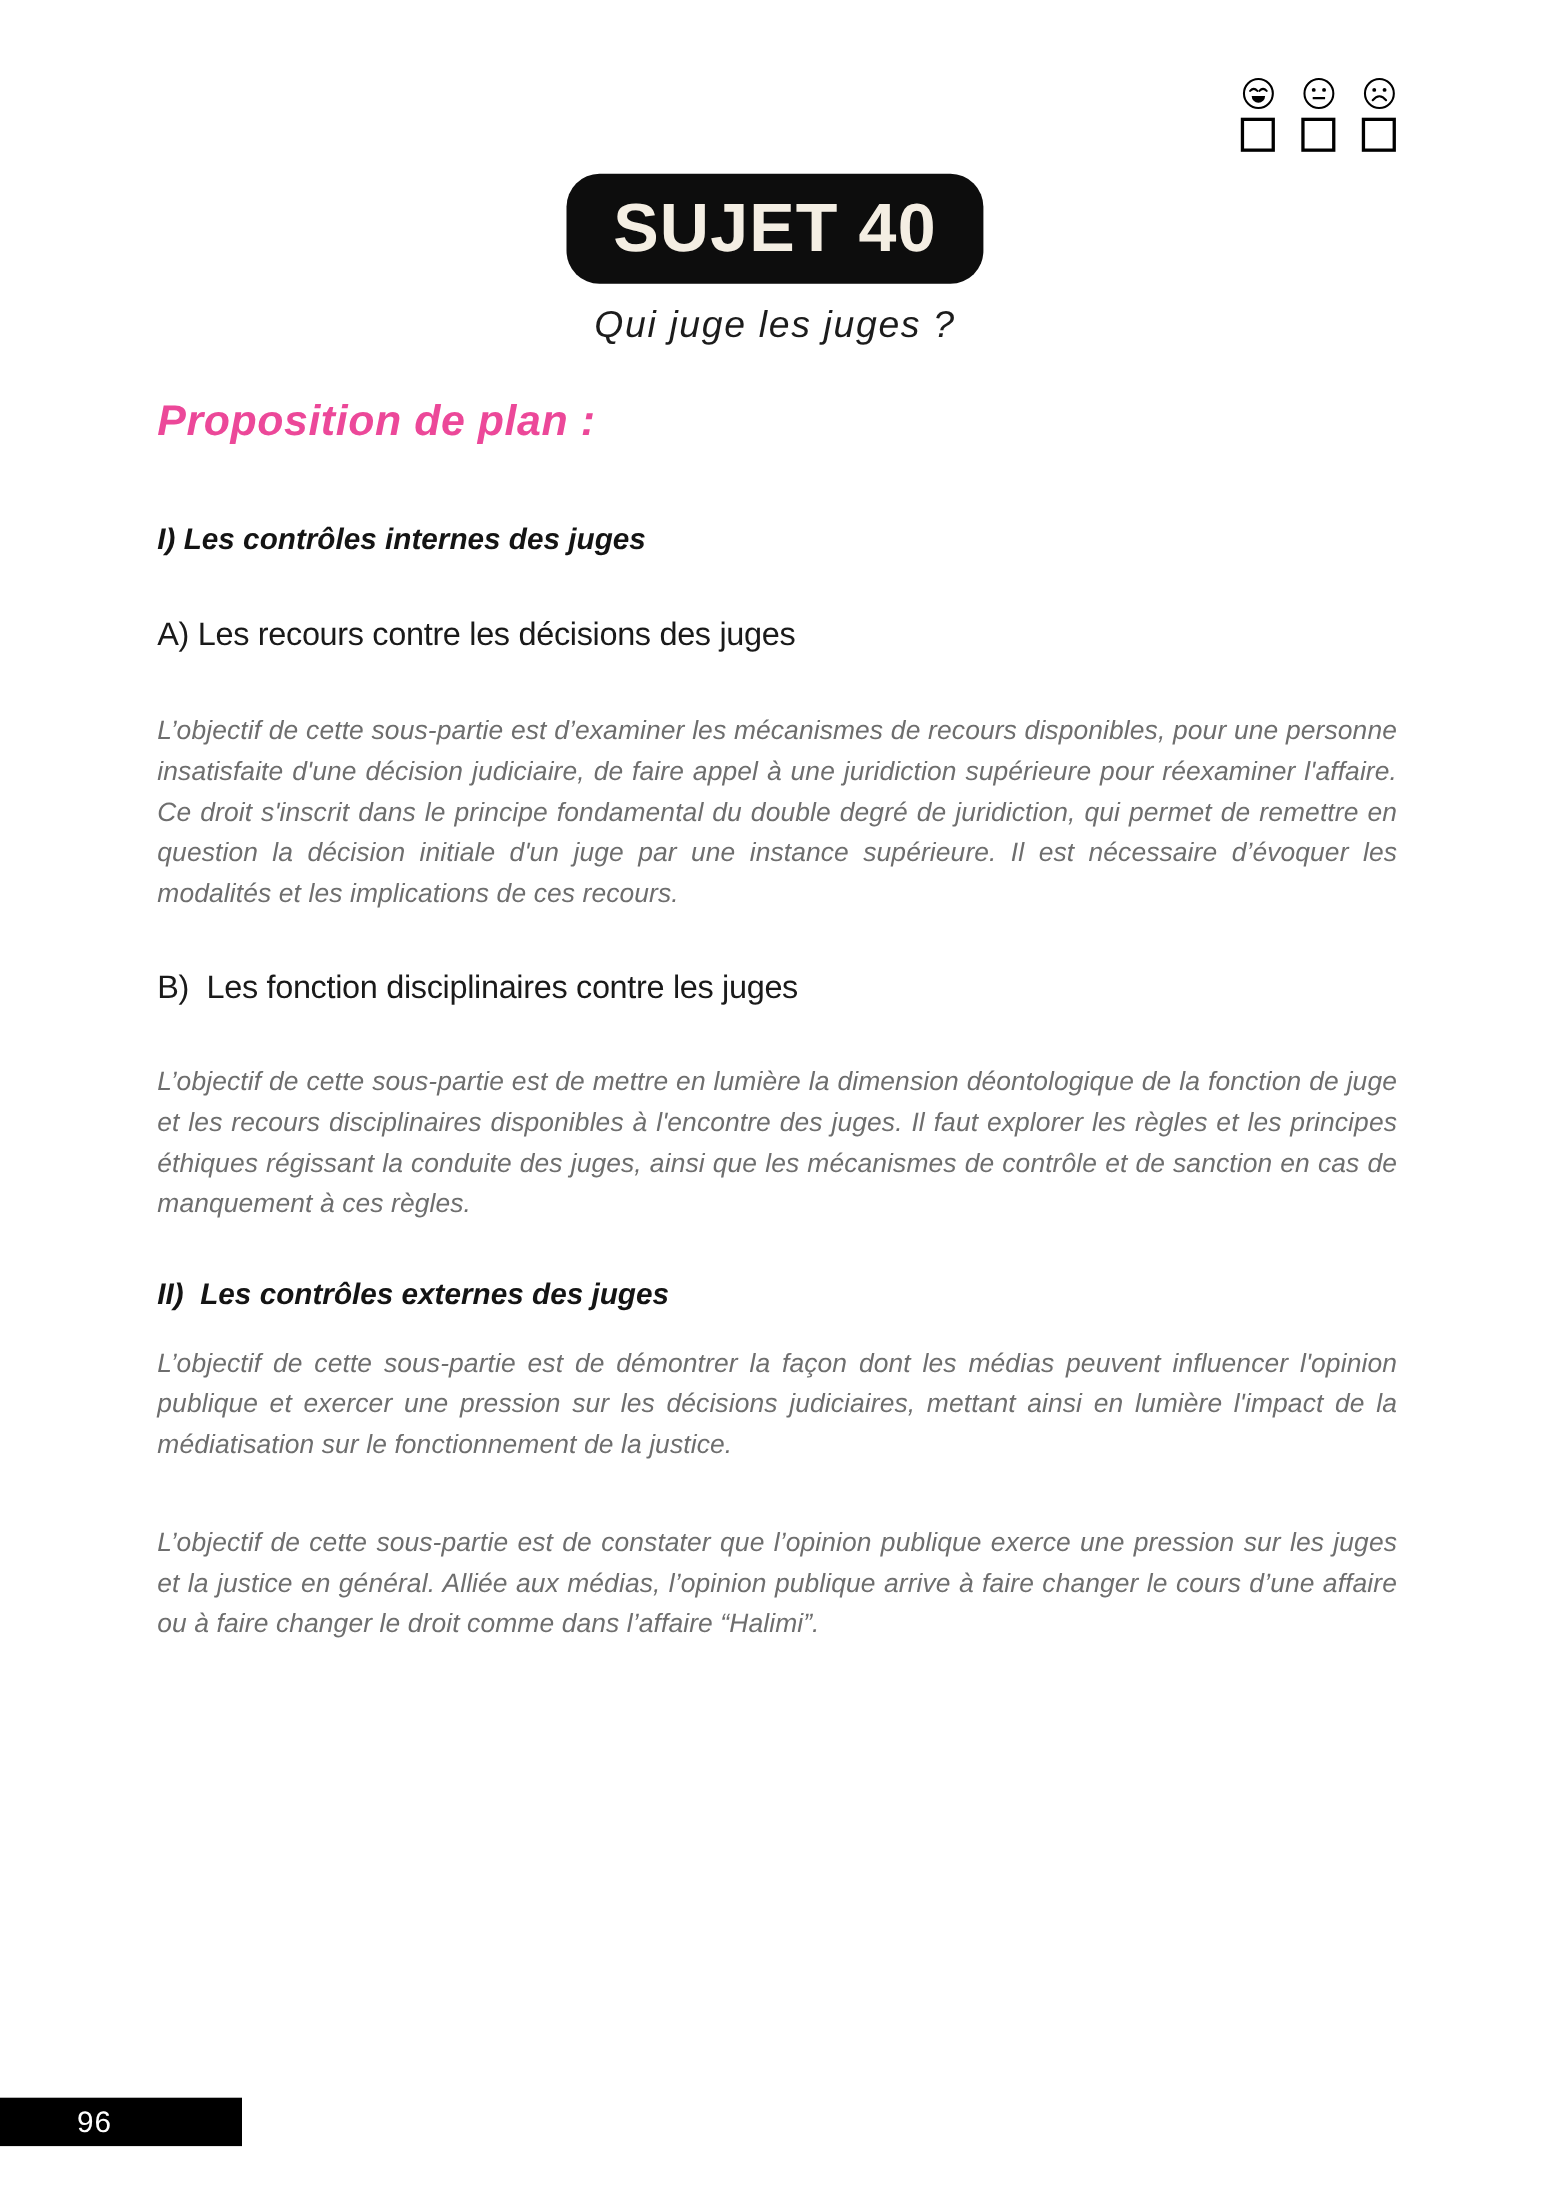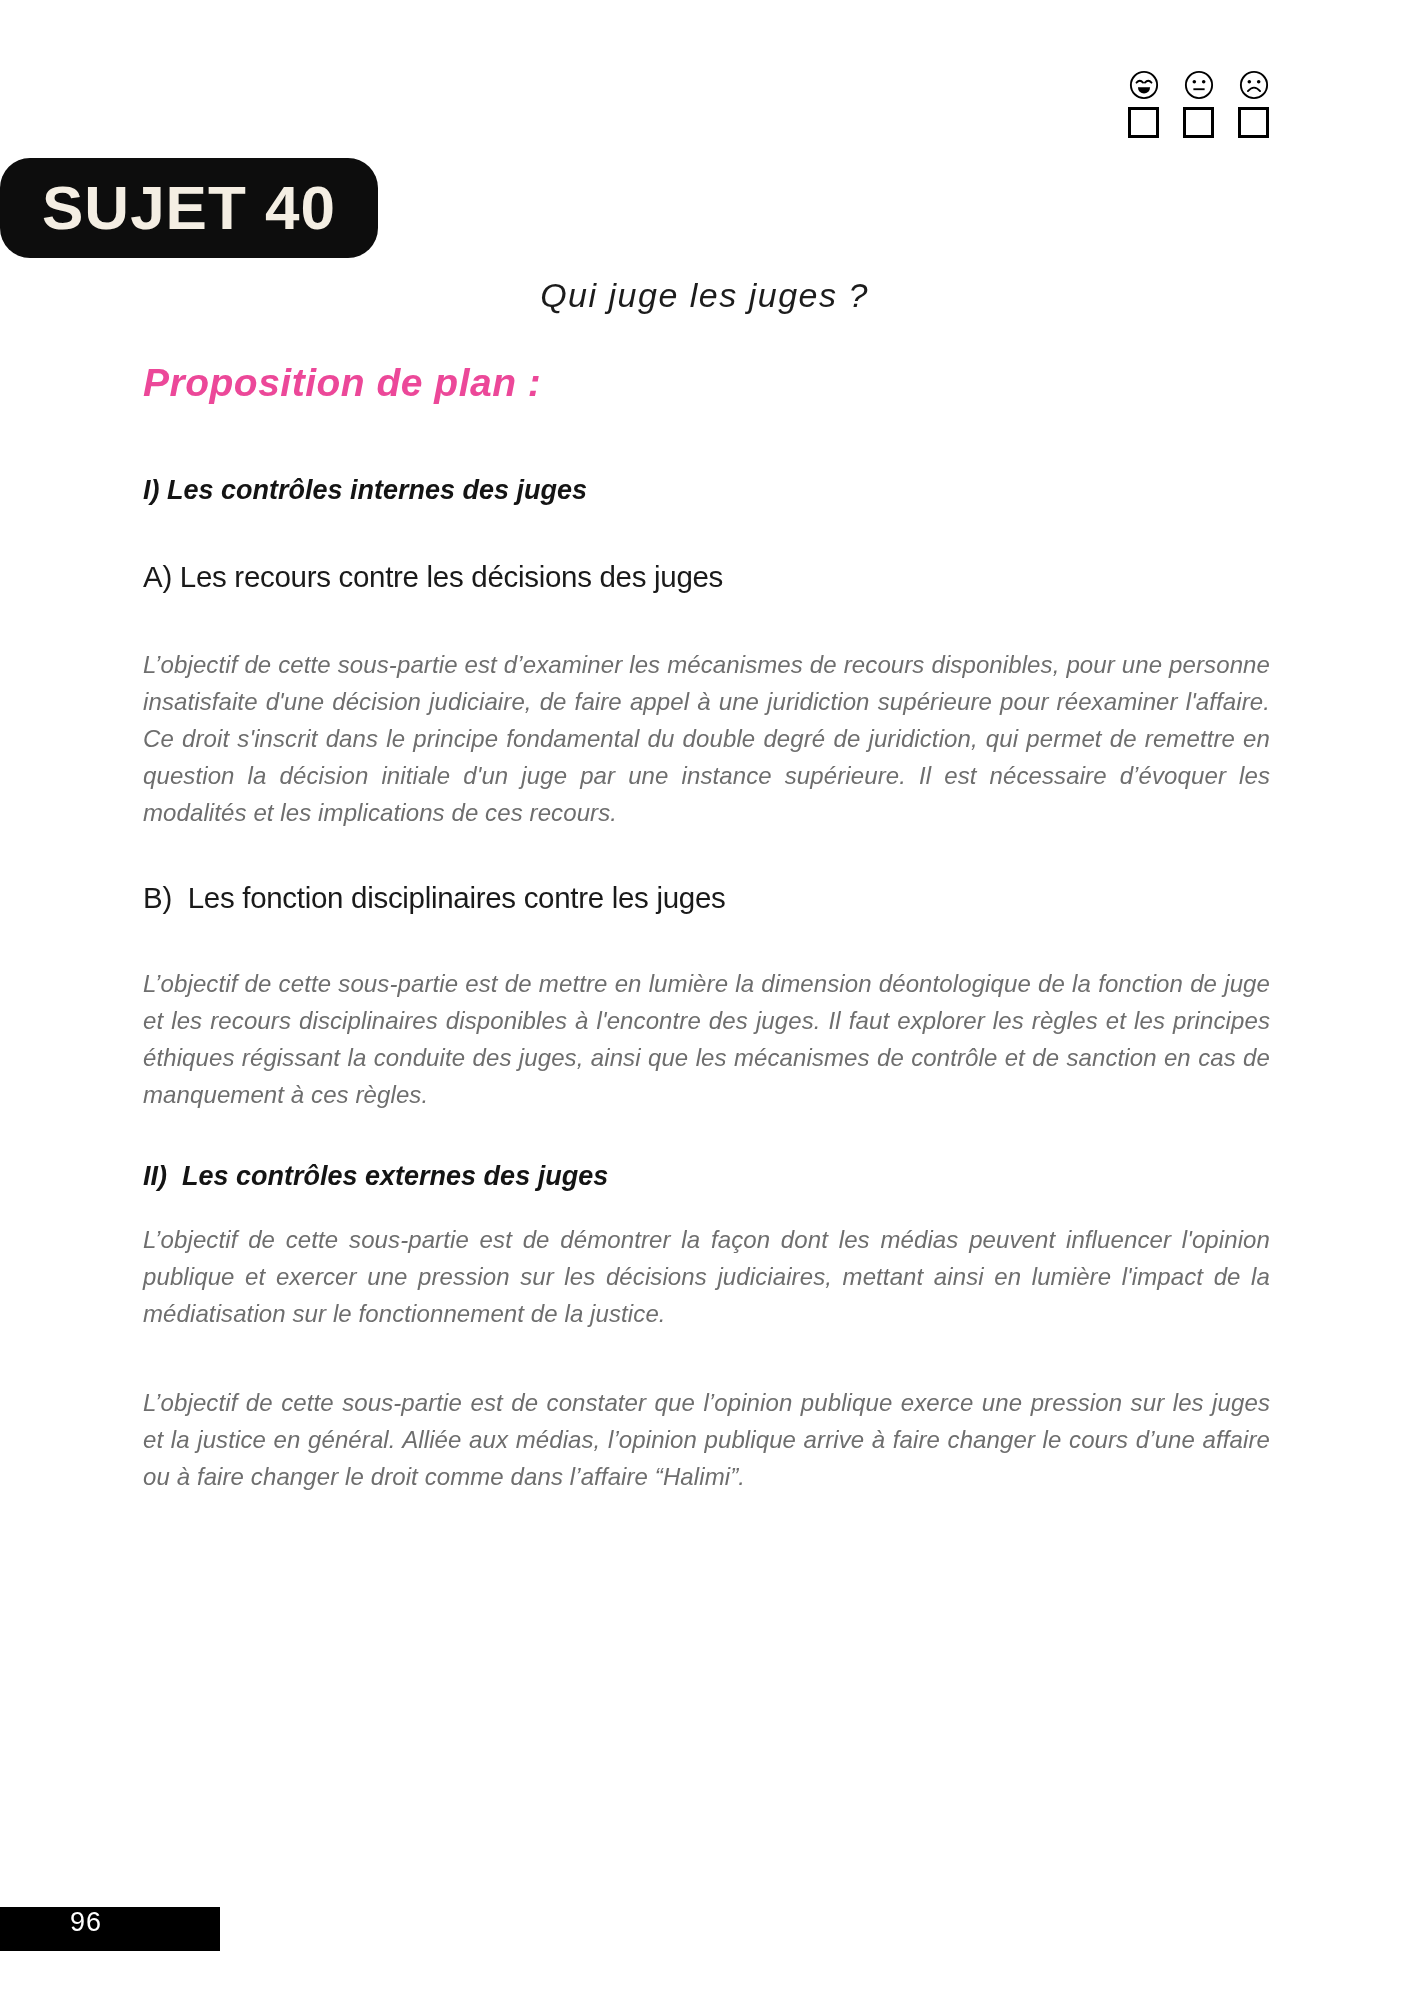--- a/index.html
+++ b/index.html
@@ -29,21 +29,21 @@
   }
   .rating-col svg { display: block; }
   .rating-box {
     width: 31px;
     height: 31px;
     border: 3px solid #000;
     background: #fff;
   }
 
   
-  .badge-wrap { text-align: left; padding-top: 158px; }
+  .badge-wrap { text-align: center; padding-top: 158px; }
   .badge {
     display: inline-block;
     background: #0d0d0d;
     color: #f4eee3;
     font-size: 62px;
     font-weight: 800;
     letter-spacing: 1px;
     line-height: 1;
     padding: 19px 42px 19px 42px;
     border-radius: 30px;
@@ -112,21 +112,21 @@
   
   .footer-tab {
     position: absolute;
     left: 0;
     top: 1907px;
     width: 220px;
     height: 44px;
     background: #000000;
     color: #ffffff;
     display: flex;
-    align-items: flex-start;
+    align-items: center;
   }
   .footer-tab span {
     padding-left: 70px;
     font-size: 27px;
     font-weight: 300;
     letter-spacing: 1px;
   }
 </style>
 </head>
 <body>

